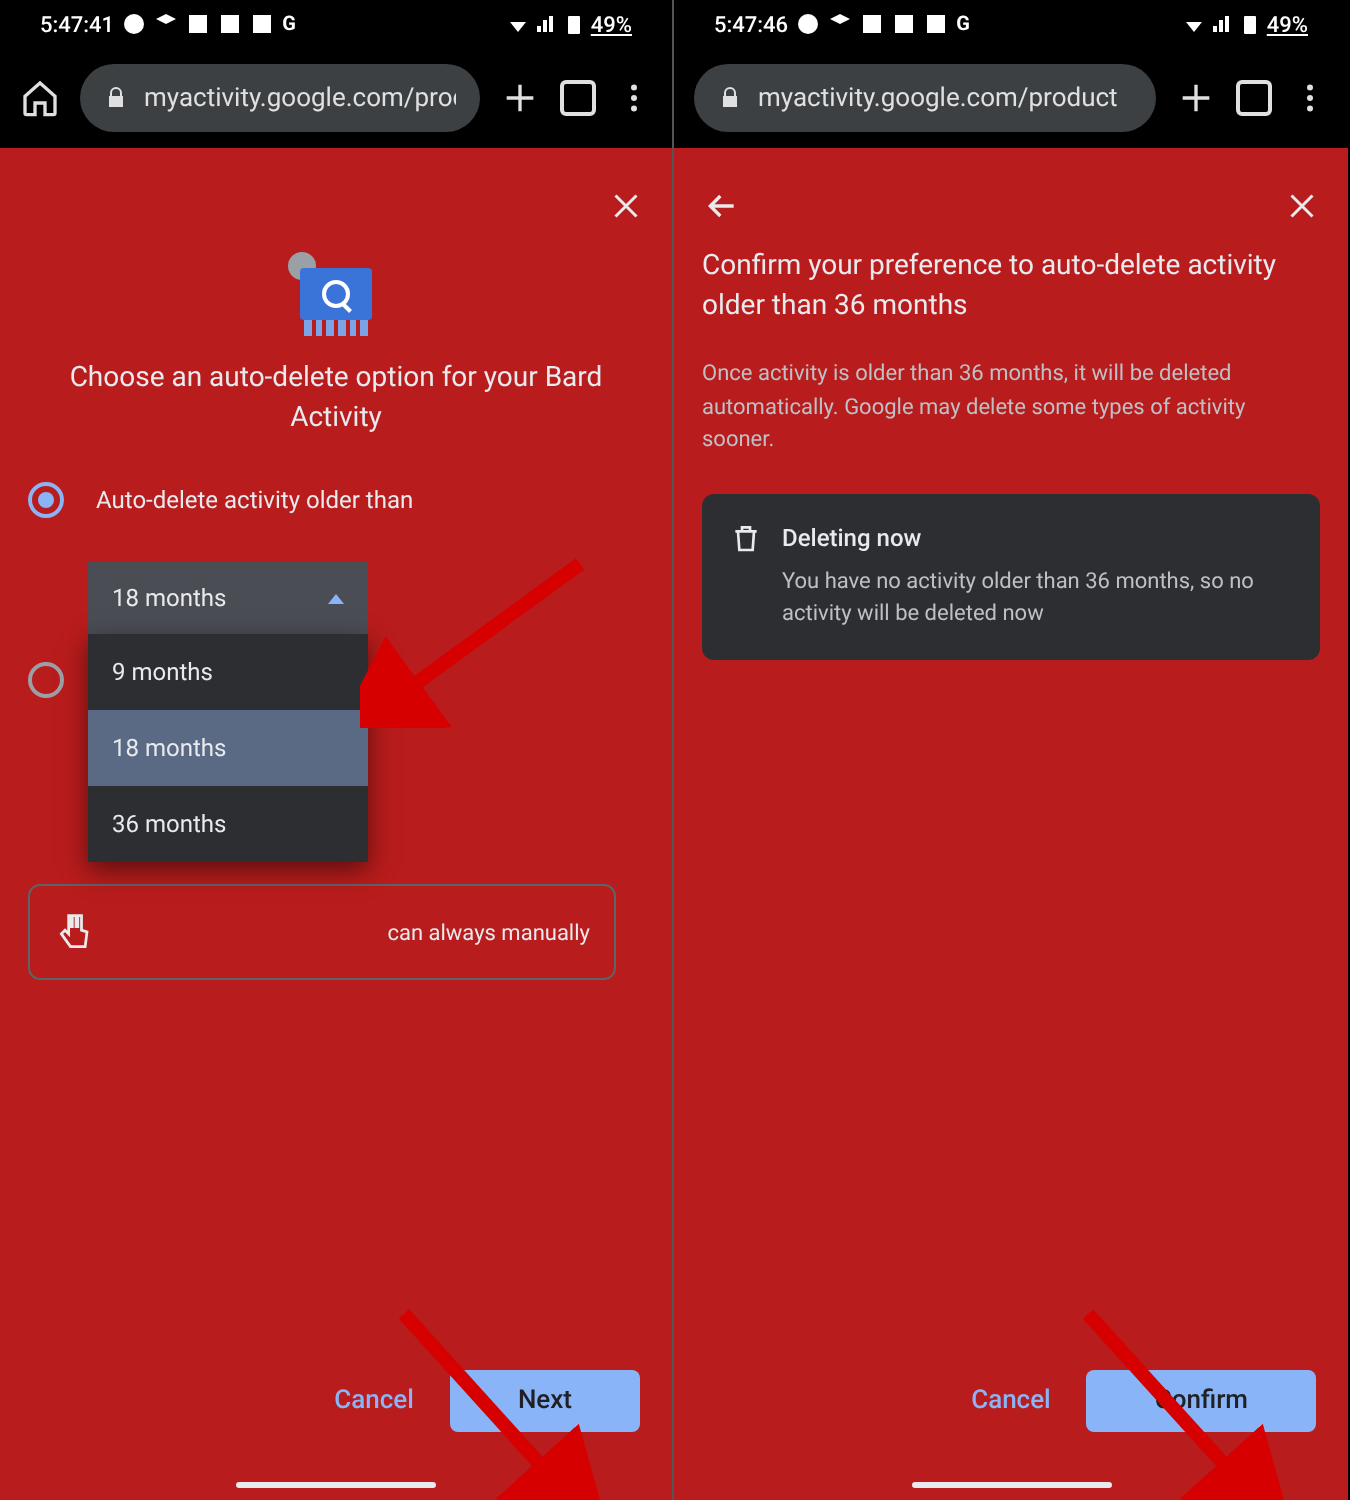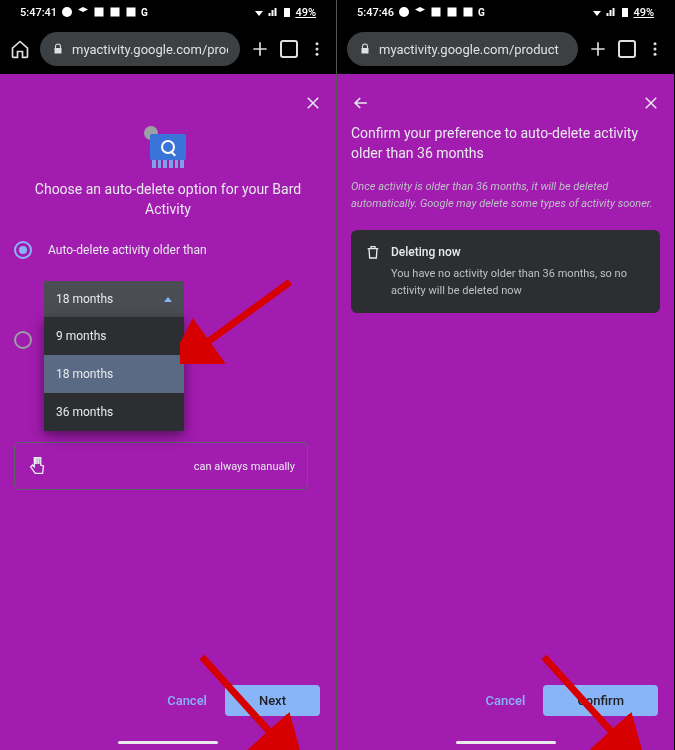--- a/index.html
+++ b/index.html
@@ -66,21 +66,21 @@
       overflow: hidden;
     }
     .tabs-box {
       width: 18px;
       height: 18px;
       border: 2px solid #e0e0e0;
       border-radius: 3px;
     }
     .content {
       flex: 1;
-      background: #a21caf;
+      background: #b91c1c;
       color: #e8eaed;
       padding: 14px 14px 0 14px;
       position: relative;
     }
     .top-row {
       display: flex;
       justify-content: flex-end;
       align-items: center;
       height: 30px;
     }
@@ -166,21 +166,20 @@
       line-height: 1.4;
       margin-top: 6px;
       margin-bottom: 16px;
       color: #e8eaed;
     }
     .subtext {
       font-size: 11px;
       color: #bdc1c6;
       line-height: 1.5;
       margin-bottom: 18px;
-      font-style: italic;
     }
     .radio-row {
       display: flex;
       align-items: center;
       gap: 16px;
       margin-bottom: 22px;
     }
     .radio {
       width: 18px;
       height: 18px;

